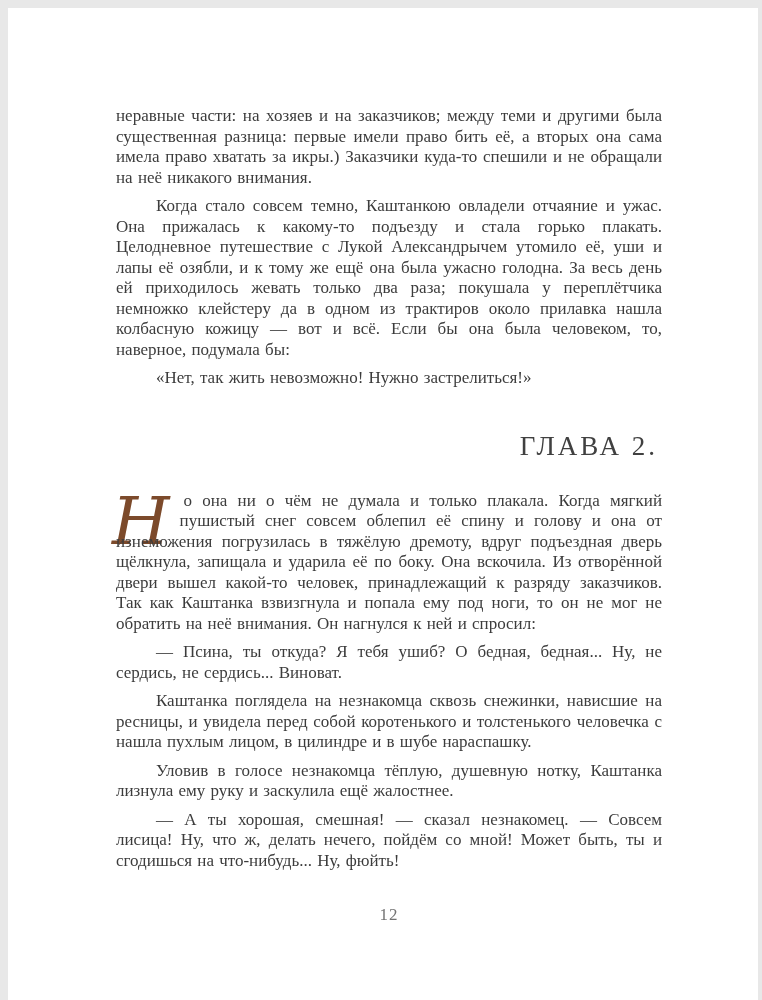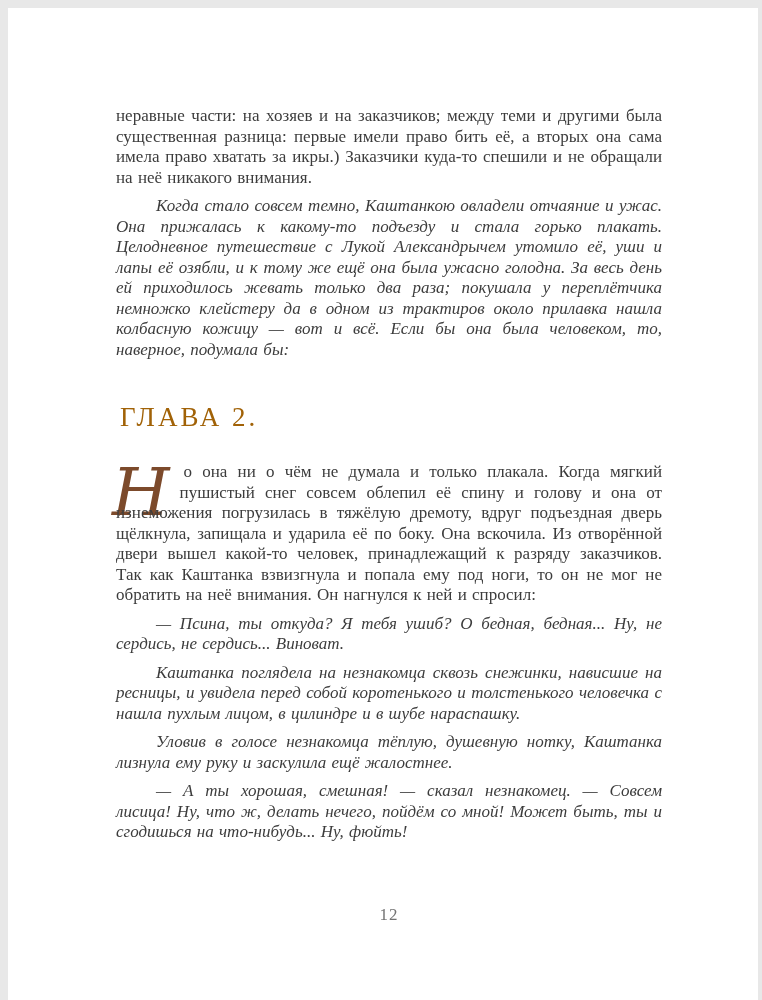--- a/index.html
+++ b/index.html
@@ -20,26 +20,26 @@
     left: 100px;
     width: 562px;
   }
   .text-block p {
     font-size: 17px;
     line-height: 20.5px;
     text-align: justify;
     color: #3c3c3c;
     word-spacing: 1px;
   }
-  .text-block p.indent { text-indent: 40px; font-style: italic; }
+  .text-block p.indent { text-indent: 40px; }
   .chapter-heading {
     margin-top: 28px;
     margin-bottom: 16px;
-    text-align: left;
-    color: #a16207;
+    text-align: right;
+    color: #404040;
   }
   .chapter-heading .line1 {
     font-size: 27px;
     line-height: 34px;
     letter-spacing: 3px;
     font-weight: normal;
   }
   .chapter-heading .line2 {
     font-size: 27px;
     line-height: 36px;
@@ -69,20 +69,21 @@
   }
 </style>
 </head>
 <body>
 
 <div class="book-page">
   <div class="text-block">
 
     <p>неравные части: на хозяев и на заказчиков; между теми и другими была существенная разница: первые имели право бить её, а вторых она сама имела право хватать за икры.) Заказчики куда-то спешили и не обращали на неё никакого внимания.</p>
     <p class="indent">Когда стало совсем темно, Каштанкою овладели отчаяние и ужас. Она прижалась к какому-то подъезду и стала горько плакать. Целодневное путешествие с Лукой Александрычем утомило её, уши и лапы её озябли, и к тому же ещё она была ужасно голодна. За весь день ей приходилось жевать только два раза; покушала у переплётчика немножко клейстеру да в одном из трактиров около прилавка нашла колбасную кожицу — вот и всё. Если бы она была человеком, то, наверное, подумала бы:</p>
+    <p class="indent">«Нет, так жить невозможно! Нужно застрелиться!»</p>
 
     <div class="chapter-heading">
       <div class="line1">ГЛАВА 2.</div>
     </div>
 
     <p>
       <span class="dropcap">Н</span><span>о она ни о чём не думала и только плакала. Когда мягкий пушистый снег совсем облепил её спину и голову и она от изнеможения погрузилась в тяжёлую дремоту, вдруг подъездная дверь щёлкнула, запищала и ударила её по боку. Она вскочила. Из отворённой двери вышел какой-то человек, принадлежащий к разряду заказчиков. Так как Каштанка взвизгнула и попала ему под ноги, то он не мог не обратить на неё внимания. Он нагнулся к ней и спросил:</span>
     </p>
 
     <p class="indent">— Псина, ты откуда? Я тебя ушиб? О бедная, бедная... Ну, не сердись, не сердись... Виноват.</p>

